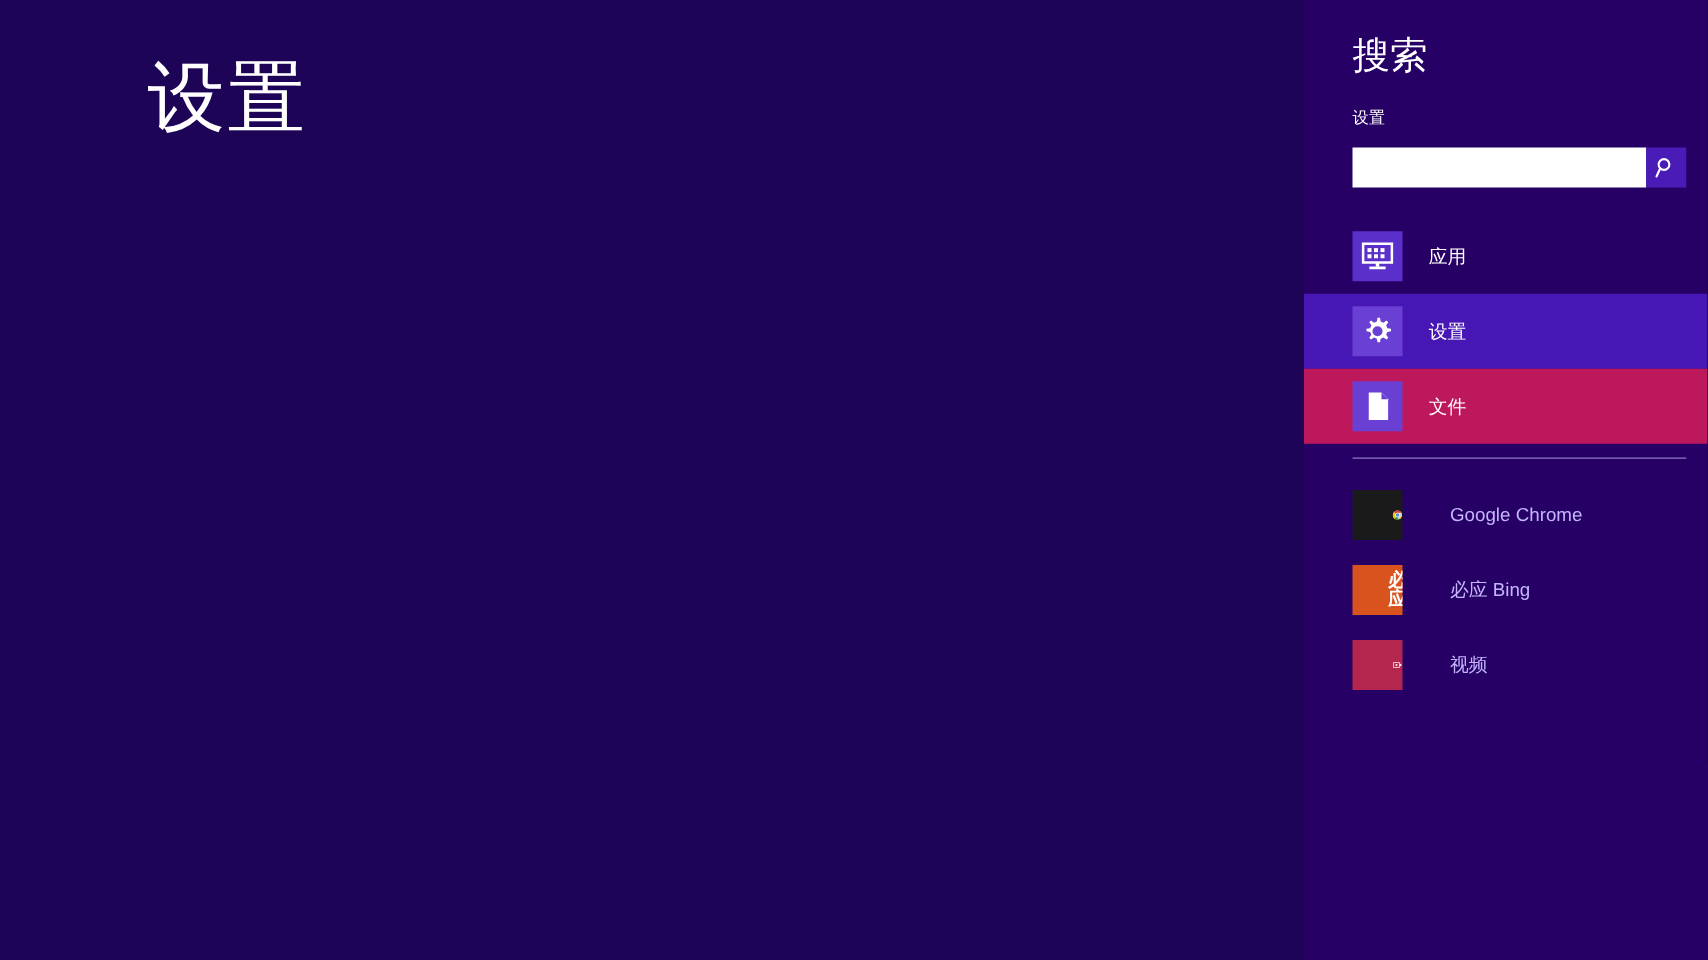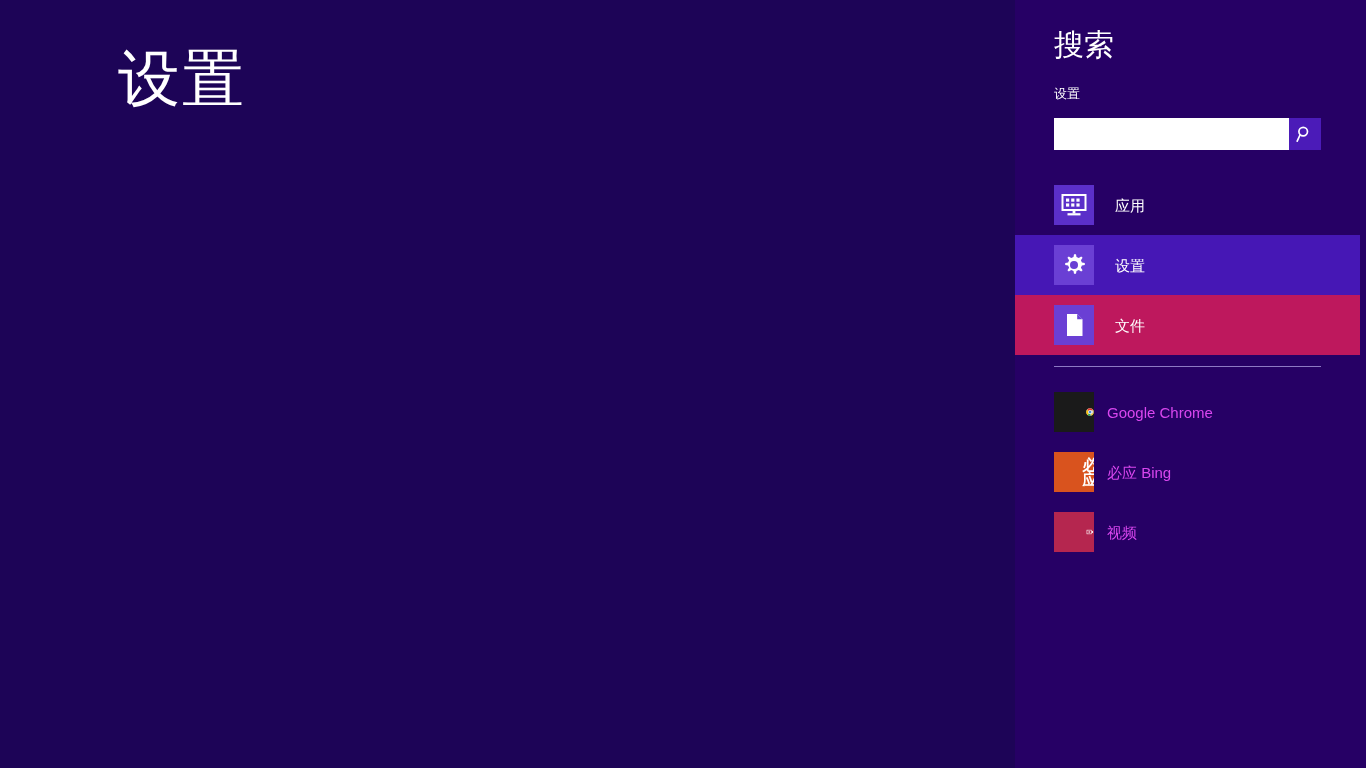--- a/index.html
+++ b/index.html
@@ -17,21 +17,21 @@
     background:#1d0457;
   }
   #desktop-title {
     position:absolute; left:118px; top:48px;
     font-size:62px; font-weight:300; line-height:1;
     letter-spacing:2px; color:#ffffff;
   }
 
   
   #search-panel {
-    position:absolute; right:0; top:0; width:351px; height:768px;
+    position:absolute; right:0; top:0; width:323px; height:768px;
     background:#260065; overflow:hidden;
   }
   #panel-title {
     position:absolute; left:39px; top:30px;
     font-size:30px; font-weight:300; line-height:1; color:#ffffff;
   }
   #scope-label {
     position:absolute; left:39px; top:85px;
     font-size:13px; font-weight:400; color:#ffffff;
   }
@@ -85,21 +85,21 @@
     position:relative; height:60px; display:flex; align-items:center;
     cursor:pointer;
   }
   .app-row .tile {
     width:40px; height:40px; margin-left:39px; flex:0 0 40px;
     display:flex; align-items:center; justify-content:center;
     overflow:hidden;
     padding-left:32px;
   }
   .app-row .lbl {
-    margin-left:13px; font-size:15px; color:#d946ef; line-height:1;
+    margin-left:38px; font-size:15px; color:#c4b5fd; line-height:1;
     white-space:nowrap;
   }
   .tile svg { display:block; }
 </style>
 </head>
 <body>
 
 <div id="desktop">
   <div id="desktop-title">设置</div>
 </div>

